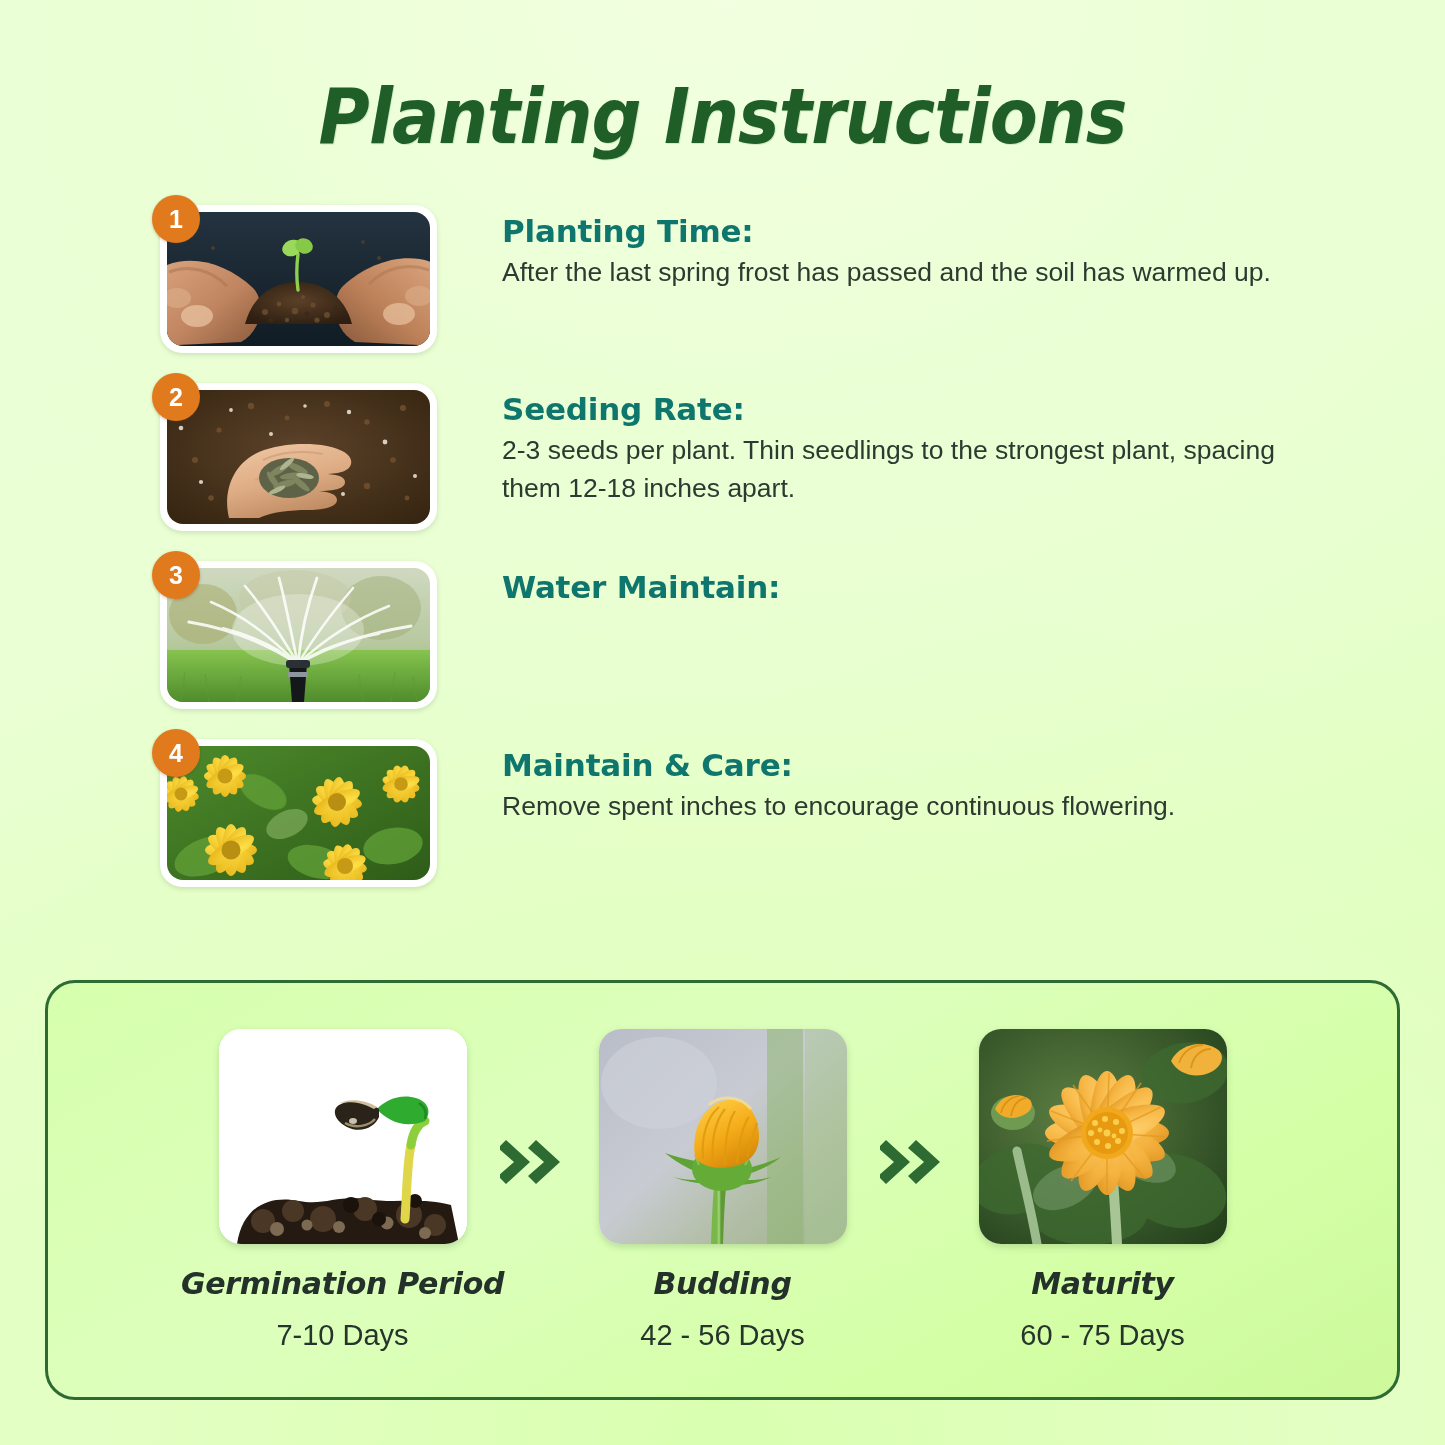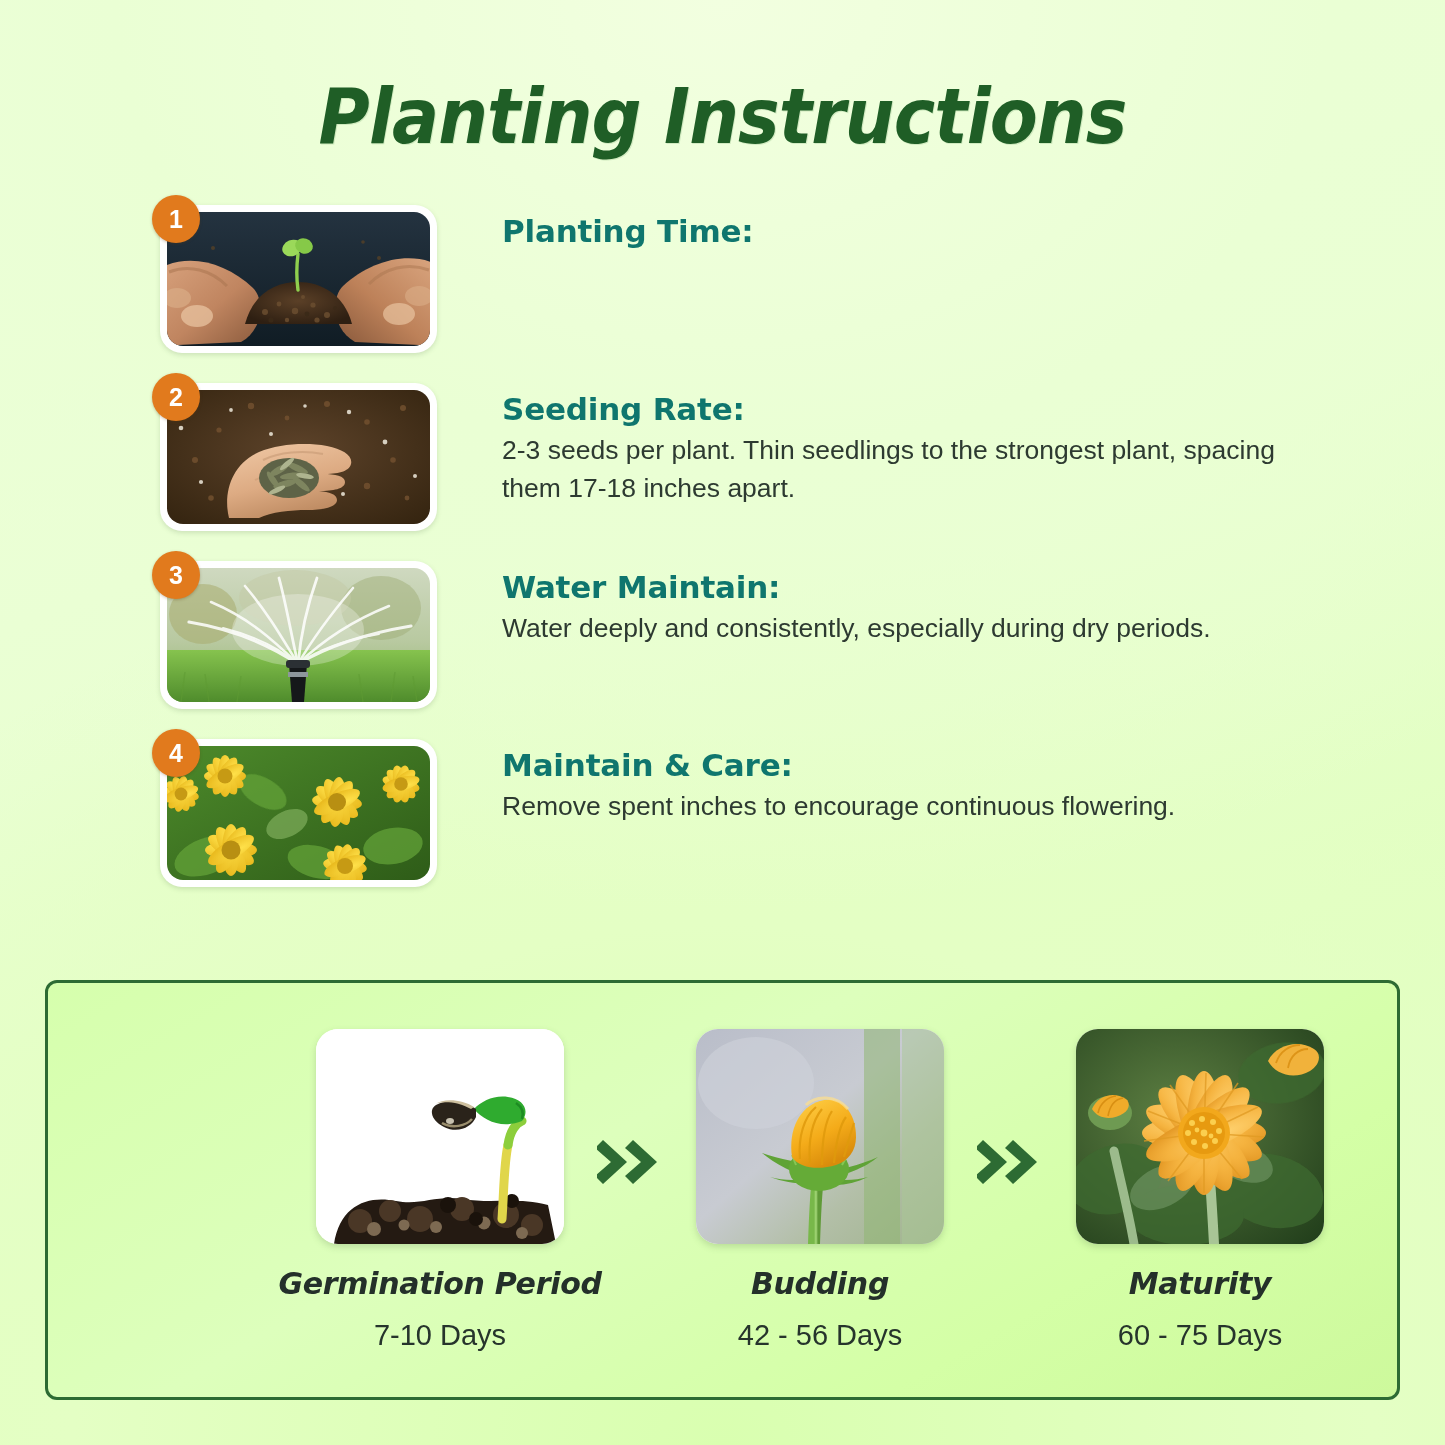--- a/index.html
+++ b/index.html
@@ -110,25 +110,25 @@
   }
 
   
   .timeline-panel {
     position: absolute;
     left: 45px;
     top: 980px;
     width: 1355px;
     height: 420px;
     border: 3px solid #2d6b33;
-    border-radius: 12px;
+    border-radius: 30px;
     background: linear-gradient(150deg, #d6ffad 0%, #ddffbc 40%, #d4ffa6 75%, #cdf99c 100%);
     display: flex;
     align-items: center;
-    justify-content: flex-end;
+    justify-content: center;
     padding: 0 52px;
   }
   .tl-item {
     display: flex;
     flex-direction: column;
     align-items: center;
     width: 290px;
   }
   .tl-img {
     width: 248px;
@@ -237,20 +237,21 @@
               <circle cx="46" cy="36" r="2"></circle>
                 <circle cx="196" cy="30" r="1.8"></circle>
                 <circle cx="212" cy="46" r="2"></circle>
             </g>
           </svg>
         </div>
       </div>
     </div>
     <div class="step-text">
       <div class="step-title">Planting Time:</div>
+      <div class="step-desc">After the last spring frost has passed and the soil has warmed up.</div>
     </div>
   </div>
 
   <div class="step-row">
     <div class="thumb-wrap">
       <div class="step-badge">2</div>
       <div class="thumb-frame">
         <div class="thumb-img">
           <svg viewBox="0 0 263 134" preserveAspectRatio="xMidYMid slice">
             <defs>
@@ -312,21 +313,21 @@
                 <ellipse cx="138" cy="86" rx="9" ry="2.6" transform="rotate(10 138 86)"></ellipse>
                 <ellipse cx="110" cy="100" rx="9" ry="2.6" transform="rotate(-25 110 100)"></ellipse>
               </g>
             </g>
           </svg>
         </div>
       </div>
     </div>
     <div class="step-text">
       <div class="step-title">Seeding Rate:</div>
-      <div class="step-desc">2-3 seeds per plant. Thin seedlings to the strongest plant, spacing them 17-18 inches apart.</div>
+      <div class="step-desc">2-3 seeds per plant. Thin seedlings to the strongest plant, spacing them 12-18 inches apart.</div>
     </div>
   </div>
 
   <div class="step-row">
     <div class="thumb-wrap">
       <div class="step-badge">3</div>
       <div class="thumb-frame">
         <div class="thumb-img">
           <svg viewBox="0 0 263 134" preserveAspectRatio="xMidYMid slice">
             <defs>
@@ -370,21 +371,20 @@
 
             <path d="M122 96 L140 96 L137 134 L125 134 Z" fill="#15181a"></path>
             <rect x="119" y="92" width="24" height="8" rx="3" fill="#2b3034"></rect>
             <rect x="121" y="104" width="20" height="5" fill="#8d969c"></rect>
           </svg>
         </div>
       </div>
     </div>
     <div class="step-text">
       <div class="step-title">Water Maintain:</div>
-      <div class="step-desc">Water deeply and consistently, especially during dry periods.</div>
     </div>
   </div>
 
   <div class="step-row">
     <div class="thumb-wrap">
       <div class="step-badge">4</div>
       <div class="thumb-frame">
         <div class="thumb-img">
           <svg viewBox="0 0 263 134" preserveAspectRatio="xMidYMid slice">
             <defs>

